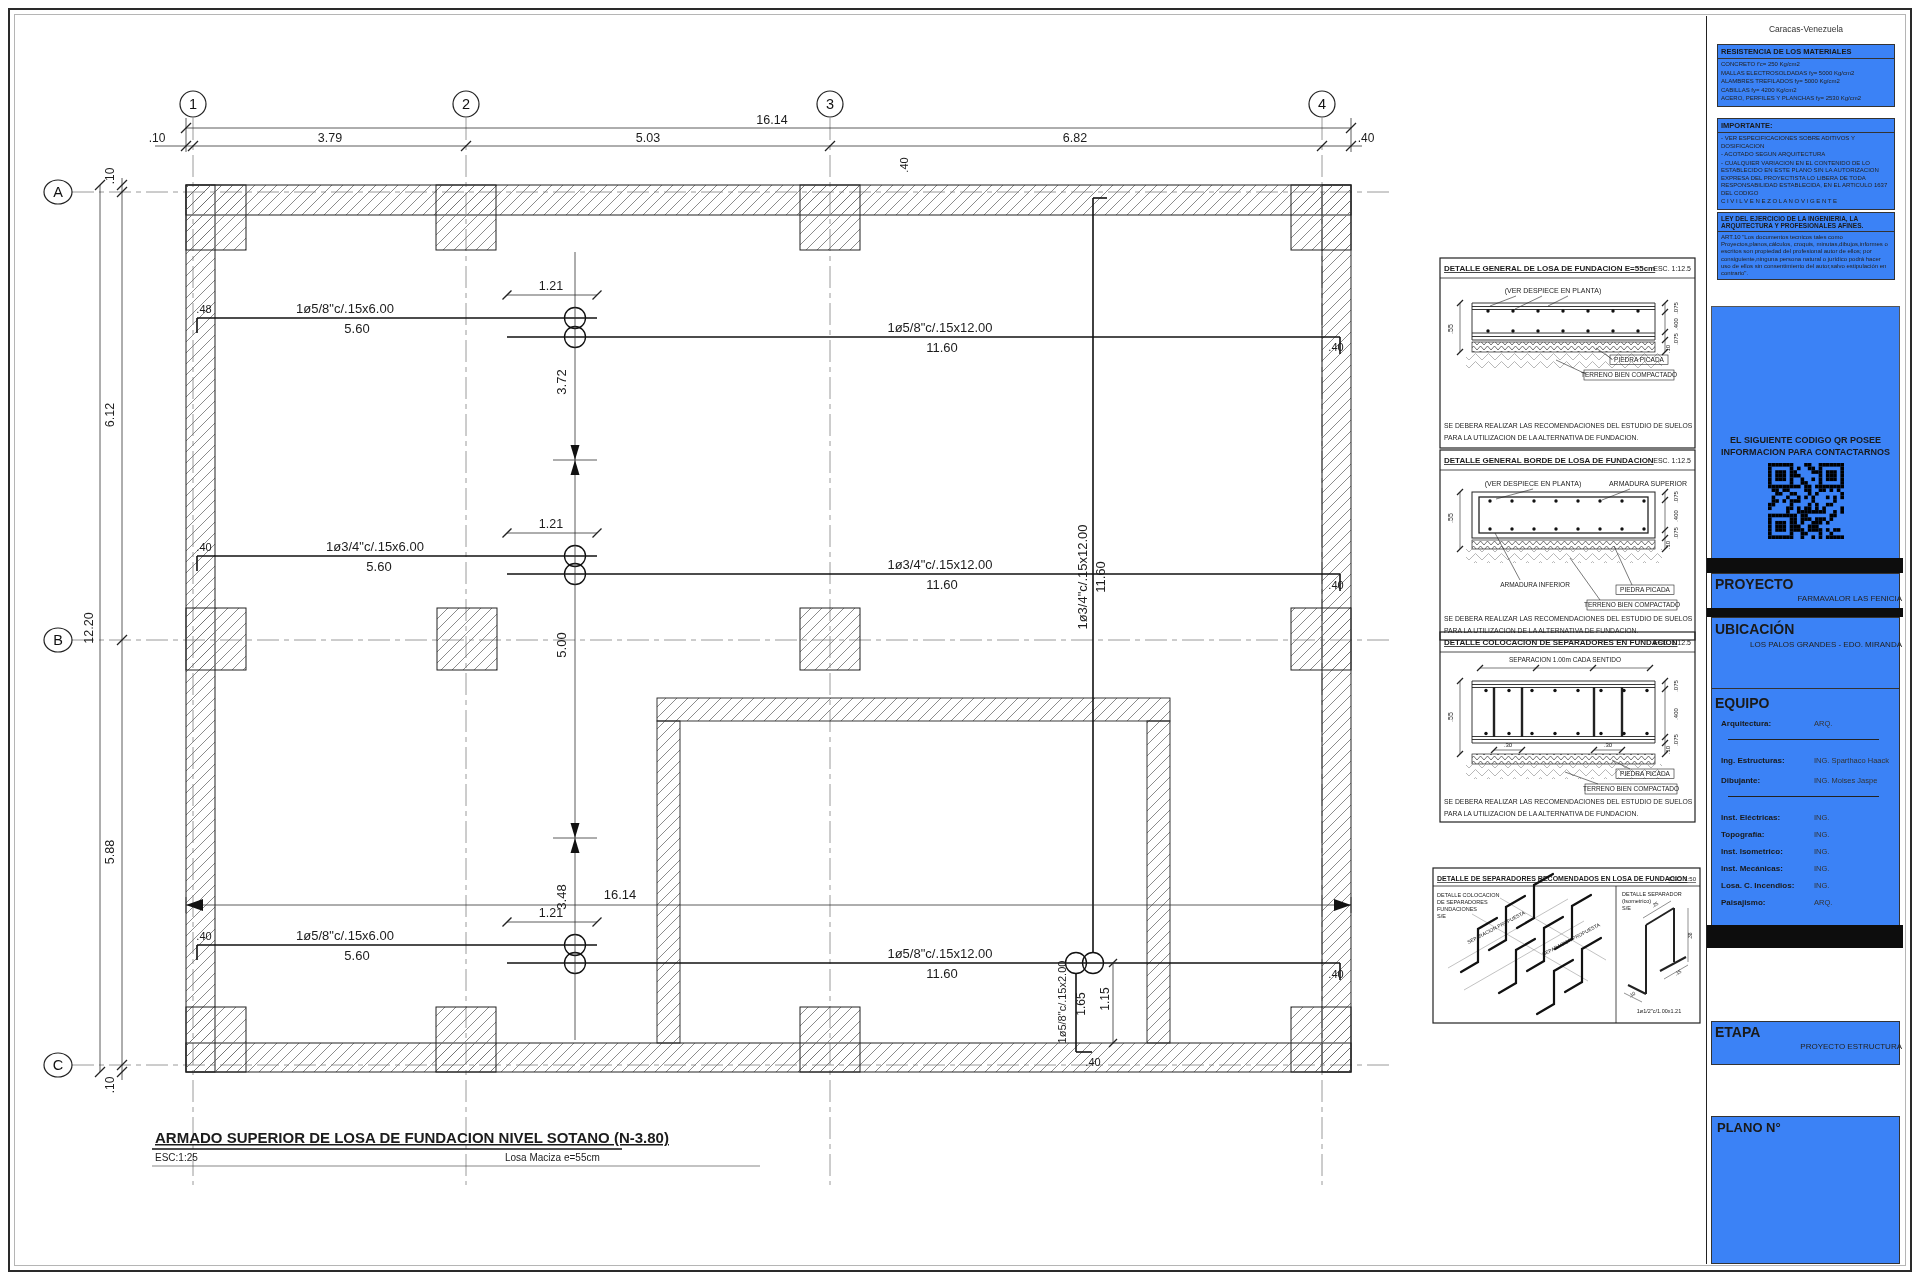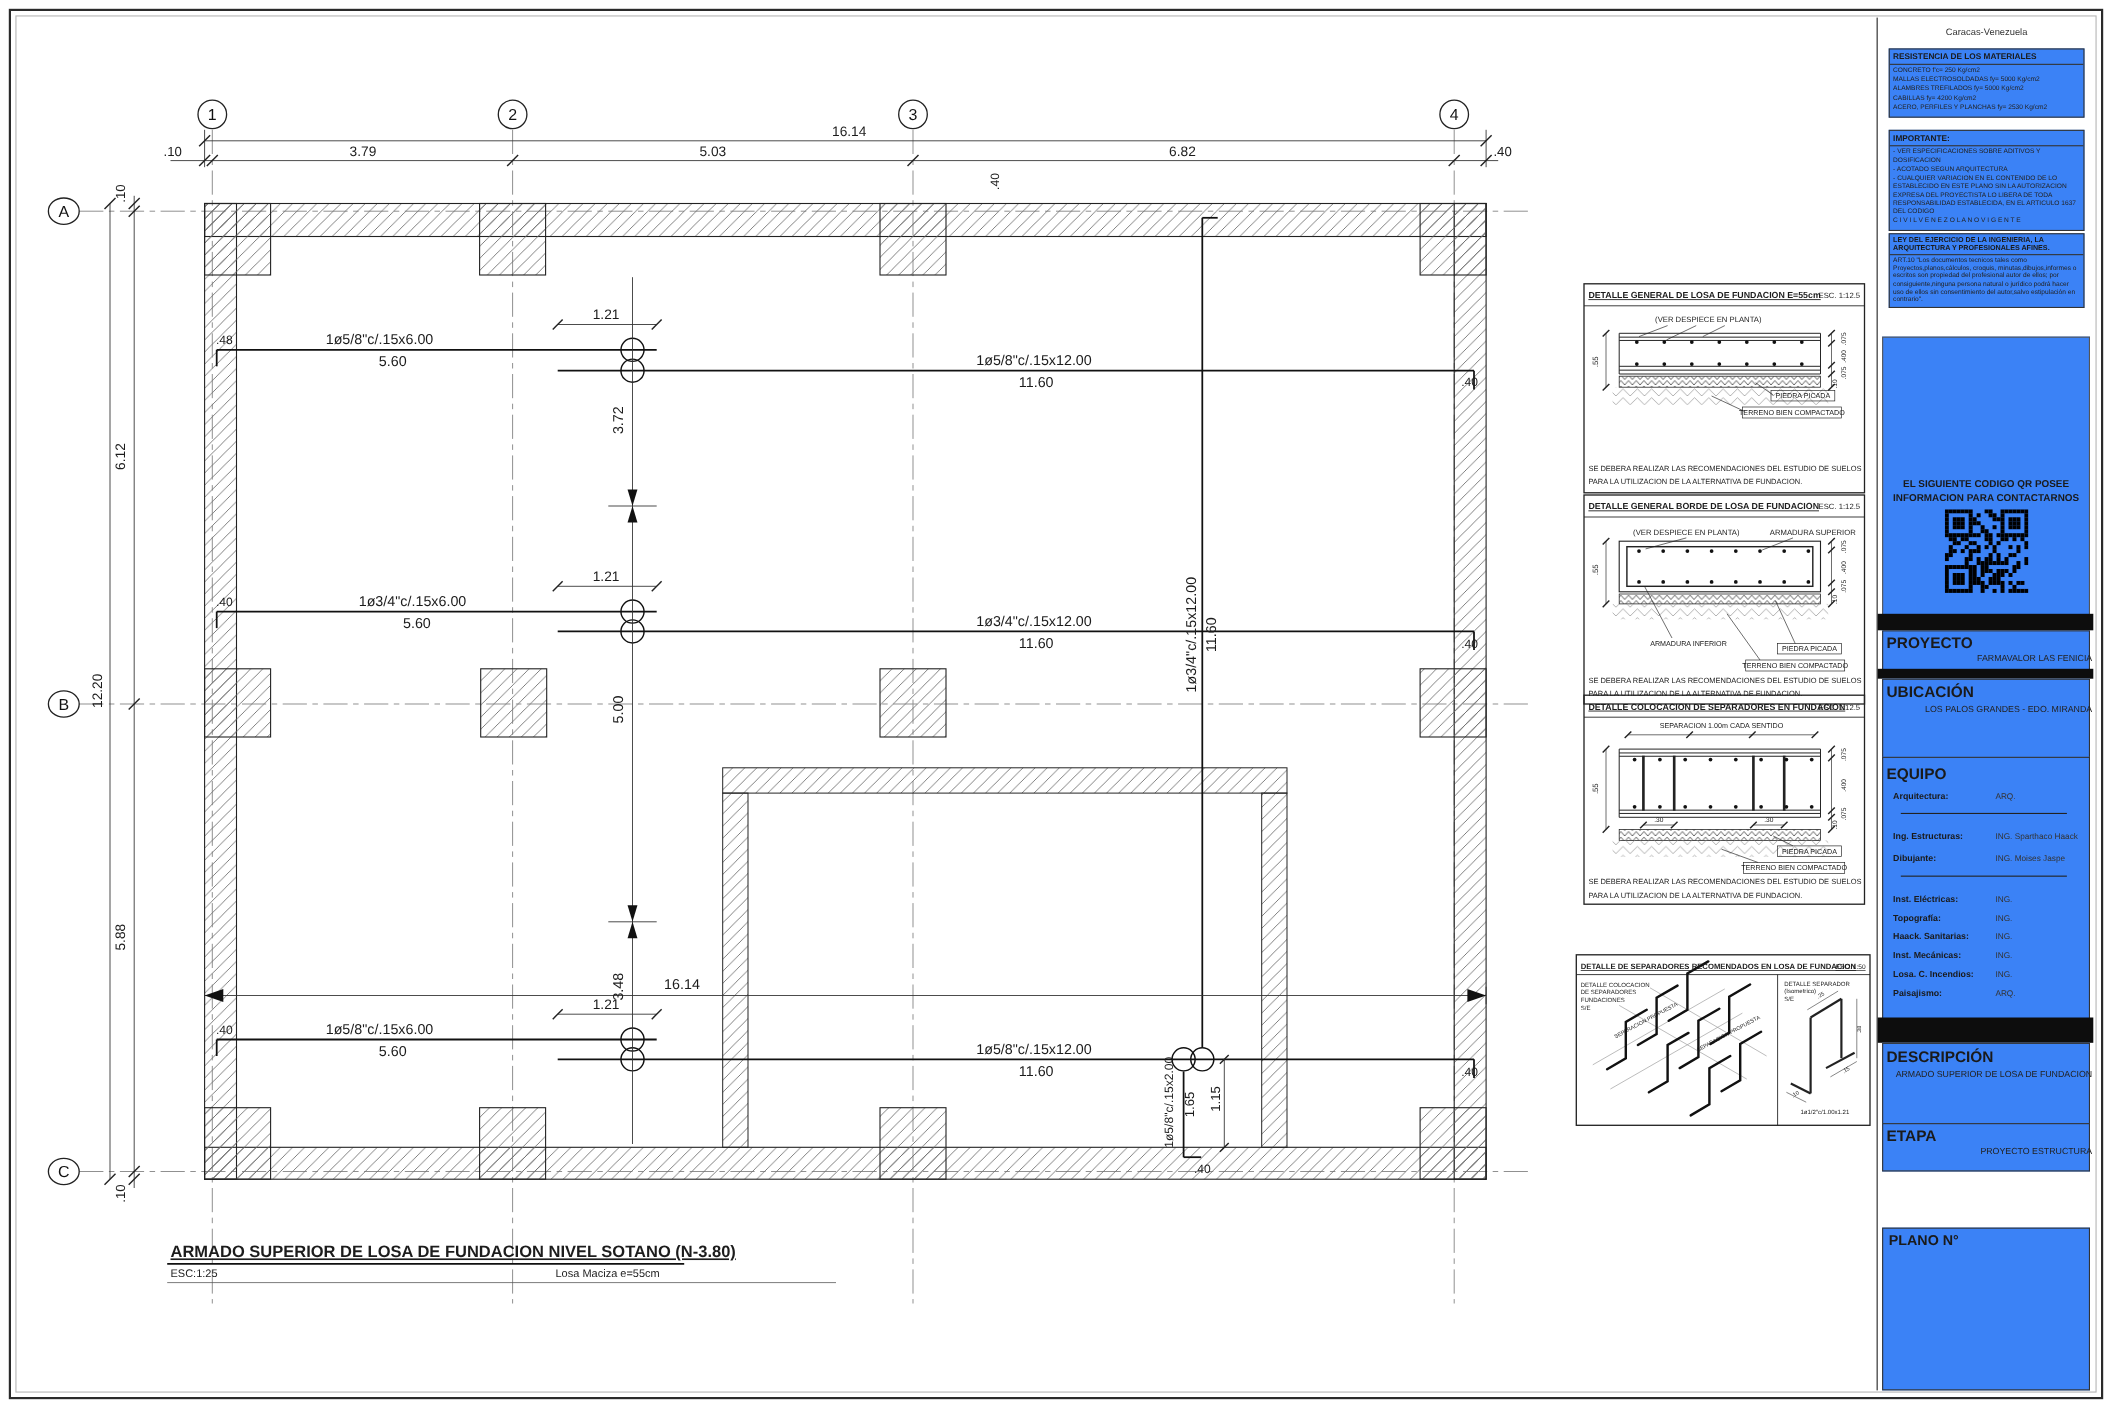--- a/index.html
+++ b/index.html
@@ -759,39 +759,35 @@
           <div class="tb-row-l" style="top: 30px;">Arquitectura:</div>
           <div class="tb-row-v" style="top: 30px;">ARQ.</div>
           <div class="tb-row-l" style="top: 67px;">Ing. Estructuras:</div>
           <div class="tb-row-v" style="top: 67px;">ING. Sparthaco Haack</div>
           <div class="tb-row-l" style="top: 87px;">Dibujante:</div>
           <div class="tb-row-v" style="top: 87px;">ING. Moises Jaspe</div>
           <div class="tb-row-l" style="top: 124px;">Inst. Eléctricas:</div>
           <div class="tb-row-v" style="top: 124px;">ING.</div>
           <div class="tb-row-l" style="top: 141px;">Topografía:</div>
           <div class="tb-row-v" style="top: 141px;">ING.</div>
-          <div class="tb-row-l" style="top: 158px;">Haack. Sanitarias:</div>
+          <div class="tb-row-l" style="top: 158px;">Inst. Isometrico:</div>
           <div class="tb-row-v" style="top: 158px;">ING.</div>
           <div class="tb-row-l" style="top: 175px;">Inst. Mecánicas:</div>
           <div class="tb-row-v" style="top: 175px;">ING.</div>
           <div class="tb-row-l" style="top: 192px;">Losa. C. Incendios:</div>
           <div class="tb-row-v" style="top: 192px;">ING.</div>
           <div class="tb-row-l" style="top: 209px;">Paisajismo:</div>
           <div class="tb-row-v" style="top: 209px;">ARQ.</div>
           <div class="tb-rule" style="top: 50px;"></div>
           <div class="tb-rule" style="top: 107px;"></div>
         </div>
     </div>
 
     <div class="tb-bar" style="top:909px;height:23px;"></div>
 
-    <div class="tb-box" style="left:4px;top:932px;width:187px;height:73px;">
-      <div class="tb-sec-h" style="top:3px;position:relative;left:3px;">DESCRIPCIÓN</div>
-      <div class="tb-sec-v" style="top:7px;position:relative;left:3px;">ARMADO SUPERIOR DE LOSA DE FUNDACION</div>
-    </div>
 
     <div class="tb-box" style="left:4px;top:1005px;width:187px;height:42px;">
       <div class="tb-sec-h" style="top:2px;position:relative;left:3px;">ETAPA</div>
       <div class="tb-sec-v" style="top:4px;position:relative;left:3px;">PROYECTO ESTRUCTURA</div>
     </div>
 
 
     <div class="tb-box" style="left:4px;top:1100px;width:187px;height:146px;border-width:1.5px;">
       <div class="abs" style="left:5px;top:3px;font-weight:bold;font-size:13px;">PLANO N°</div>
     </div>

